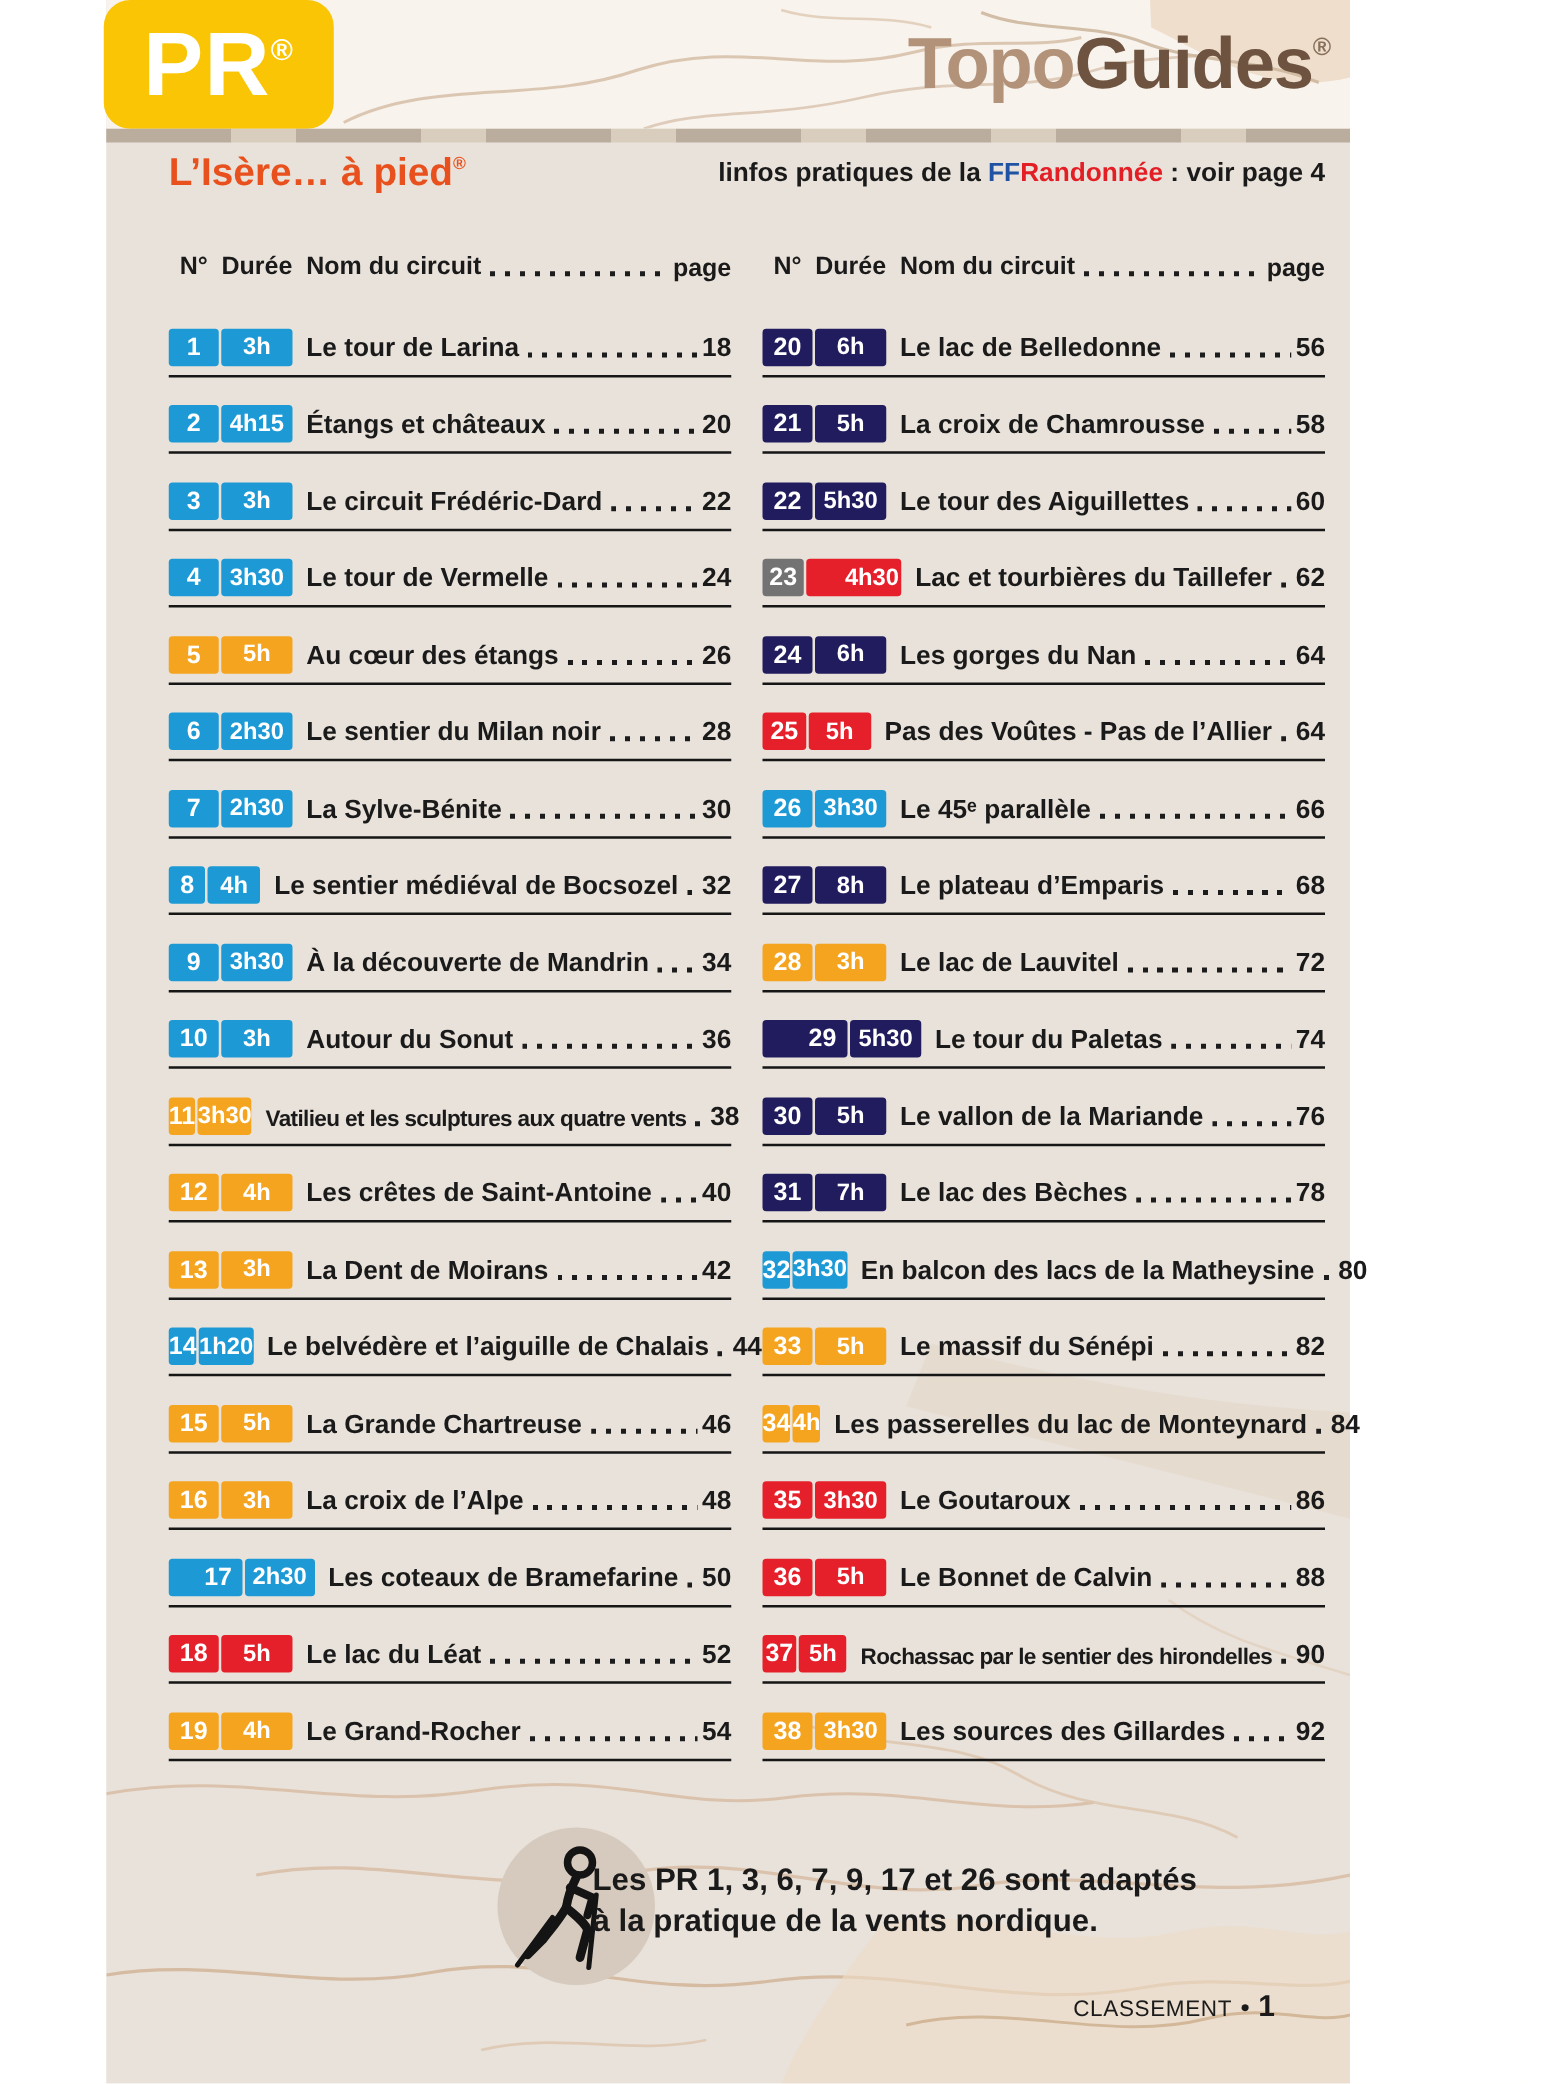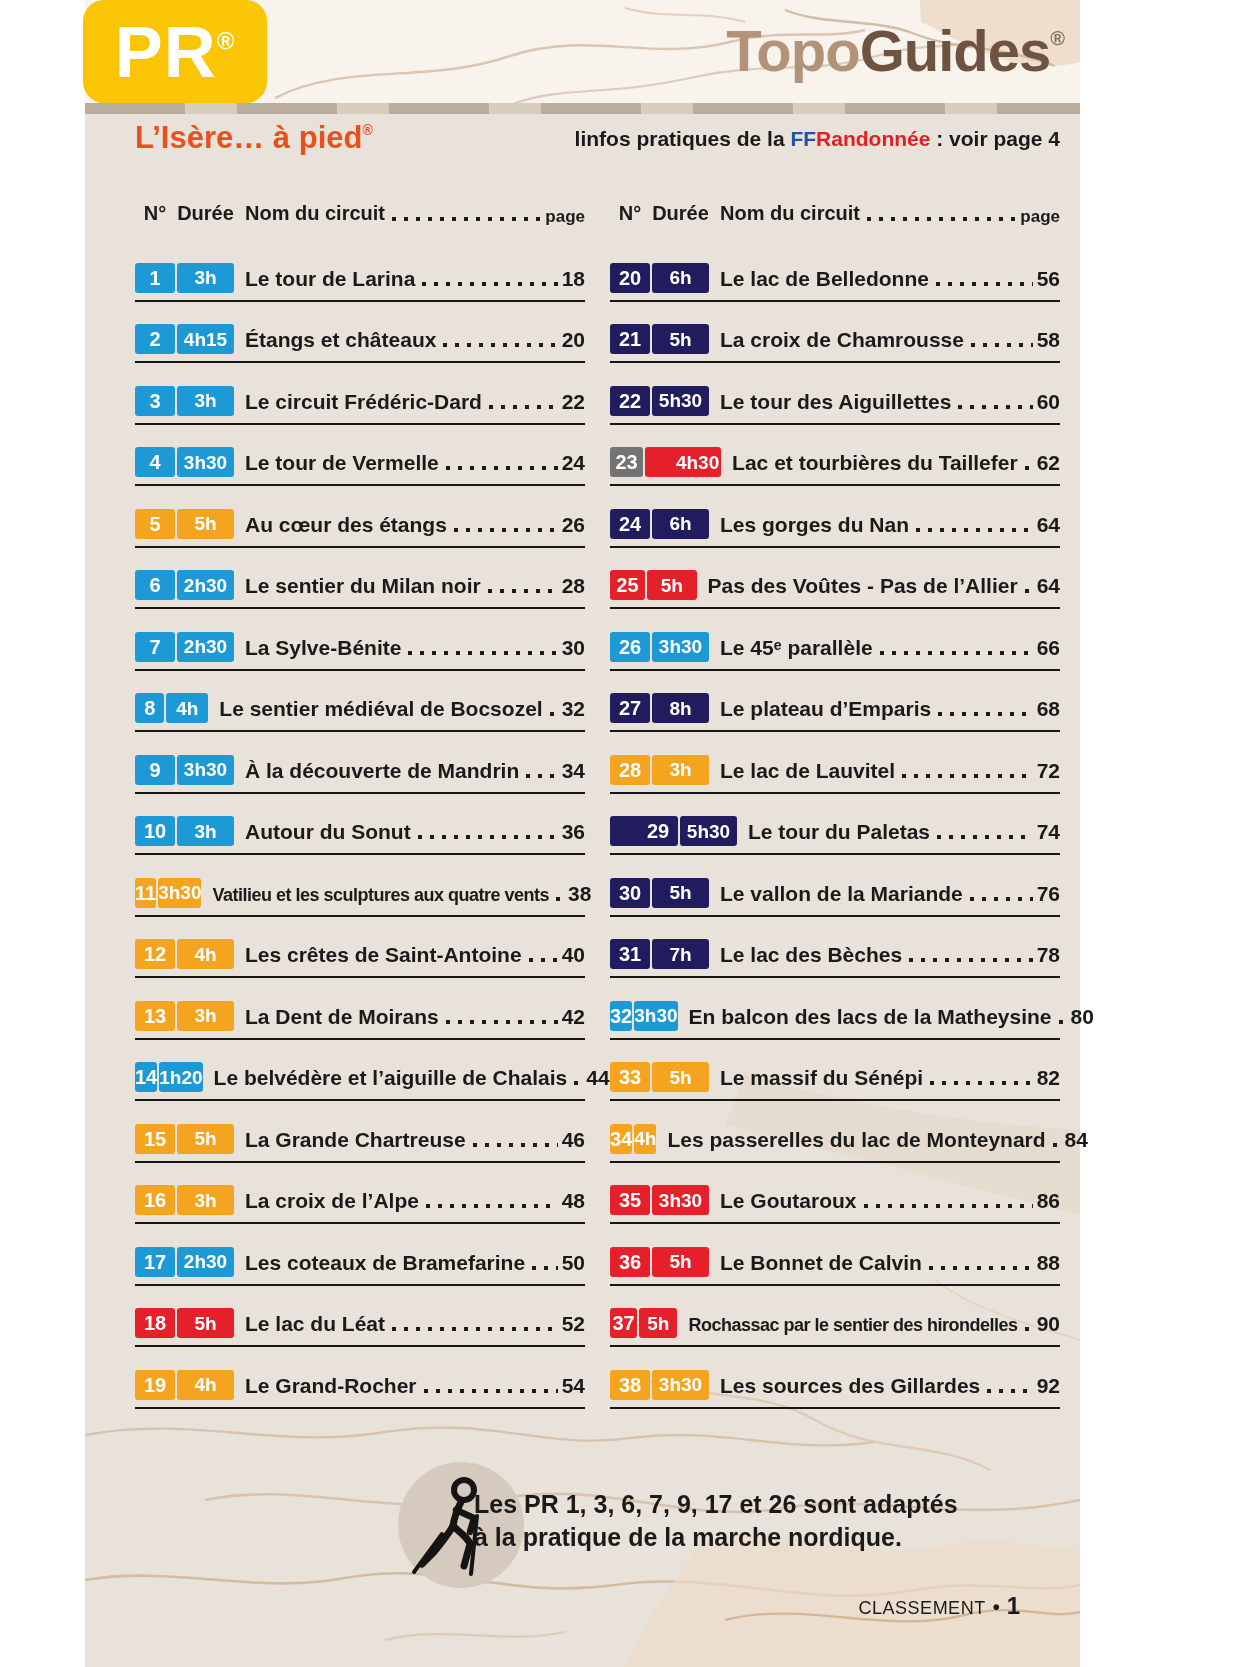--- a/index.html
+++ b/index.html
@@ -40,21 +40,21 @@
   .badge{height:30px;border-radius:3px;color:#fff;font-weight:bold;display:flex;align-items:center;
          justify-content:center;line-height:1;}
   .badge.num{width:40px;font-size:20px;margin-right:2px;}
   .badge.dur{width:57px;font-size:19px;margin-right:11px;}
   .name{font-size:21px;font-weight:bold;white-space:nowrap;line-height:1;margin-bottom:4px;}
   .name.condensed{font-size:18px;letter-spacing:-0.5px;}
   .leader{flex:1;height:4px;min-width:8px;margin:0 4px 7px 7px;
           background:repeating-linear-gradient(90deg,#1c1c1c 0 4px,transparent 4px 12px);}
   .leader.head{margin-bottom:4px;}
   .pagenum{font-size:21px;font-weight:bold;line-height:1;margin-bottom:4px;}
-  .h-page{font-size:17px;font-weight:bold;line-height:1;}
+  .h-page{font-size:20px;font-weight:bold;line-height:1;}
   .note-circle{position:absolute;left:398px;top:1462px;width:126px;height:126px;border-radius:50%;
                background:#d5cabd;z-index:1;}
   .note-text{position:absolute;left:474px;top:1488px;font-size:25px;font-weight:bold;line-height:33px;
              z-index:2;white-space:nowrap;}
   .footer{position:absolute;top:1592px;right:230px;display:flex;align-items:baseline;gap:7px;z-index:2;}
   .footer .label{font-size:18px;letter-spacing:0.5px;font-weight:500;}
   .footer .bullet{font-size:20px;font-weight:bold;}
   .footer .num{font-size:24px;font-weight:bold;}
   .bottom-tex{position:absolute;left:85px;top:980px;width:995px;height:687px;z-index:0;overflow:hidden;}
 </style>
@@ -231,21 +231,21 @@
 
     <div class="row">
       <span class="badge num" style="background: rgb(245, 164, 31); text-align: center;">16</span>
       <span class="badge dur" style="background: rgb(245, 164, 31);">3h</span>
       <span class="name">La croix de l’Alpe</span>
       <span class="leader"></span>
       <span class="pagenum">48</span>
     </div>
 
     <div class="row">
-      <span class="badge num" style="background: rgb(29, 154, 214);">17</span>
+      <span class="badge num" style="background: rgb(29, 154, 214); padding-left: 20px;">17</span>
       <span class="badge dur" style="background: rgb(29, 154, 214);">2h30</span>
       <span class="name">Les coteaux de Bramefarine</span>
       <span class="leader"></span>
       <span class="pagenum">50</span>
     </div>
 
     <div class="row">
       <span class="badge num" style="background: rgb(229, 32, 43);">18</span>
       <span class="badge dur" style="background: rgb(229, 32, 43);">5h</span>
       <span class="name">Le lac du Léat</span>
@@ -423,21 +423,21 @@
         <path d="M58 48 L76 56 L72 70" stroke-width="6.5"></path>
         <path d="M55 64 C 64 72, 70 76, 72 82 L66 104" stroke-width="7"></path>
         <path d="M55 64 C 48 76, 42 82, 36 90 L24 102" stroke-width="7"></path>
         <path d="M79 54 L73 112" stroke-width="4"></path>
         <path d="M44 72 L16 110" stroke-width="4"></path>
       </g>
     </svg>
   </div>
   <div class="note-text">
     <div>Les PR 1, 3, 6, 7, 9, 17 et 26 sont adaptés</div>
-    <div>à la pratique de la marche nordique.</div>
+    <div>à la pratique de la vents nordique.</div>
   </div>
 
   <div class="footer">
     <span class="label">CLASSEMENT</span>
     <span class="bullet">•</span>
     <span class="num">1</span>
   </div>
 
   <div class="bottom-tex">
     <svg width="995" height="687" viewBox="0 0 995 687">

